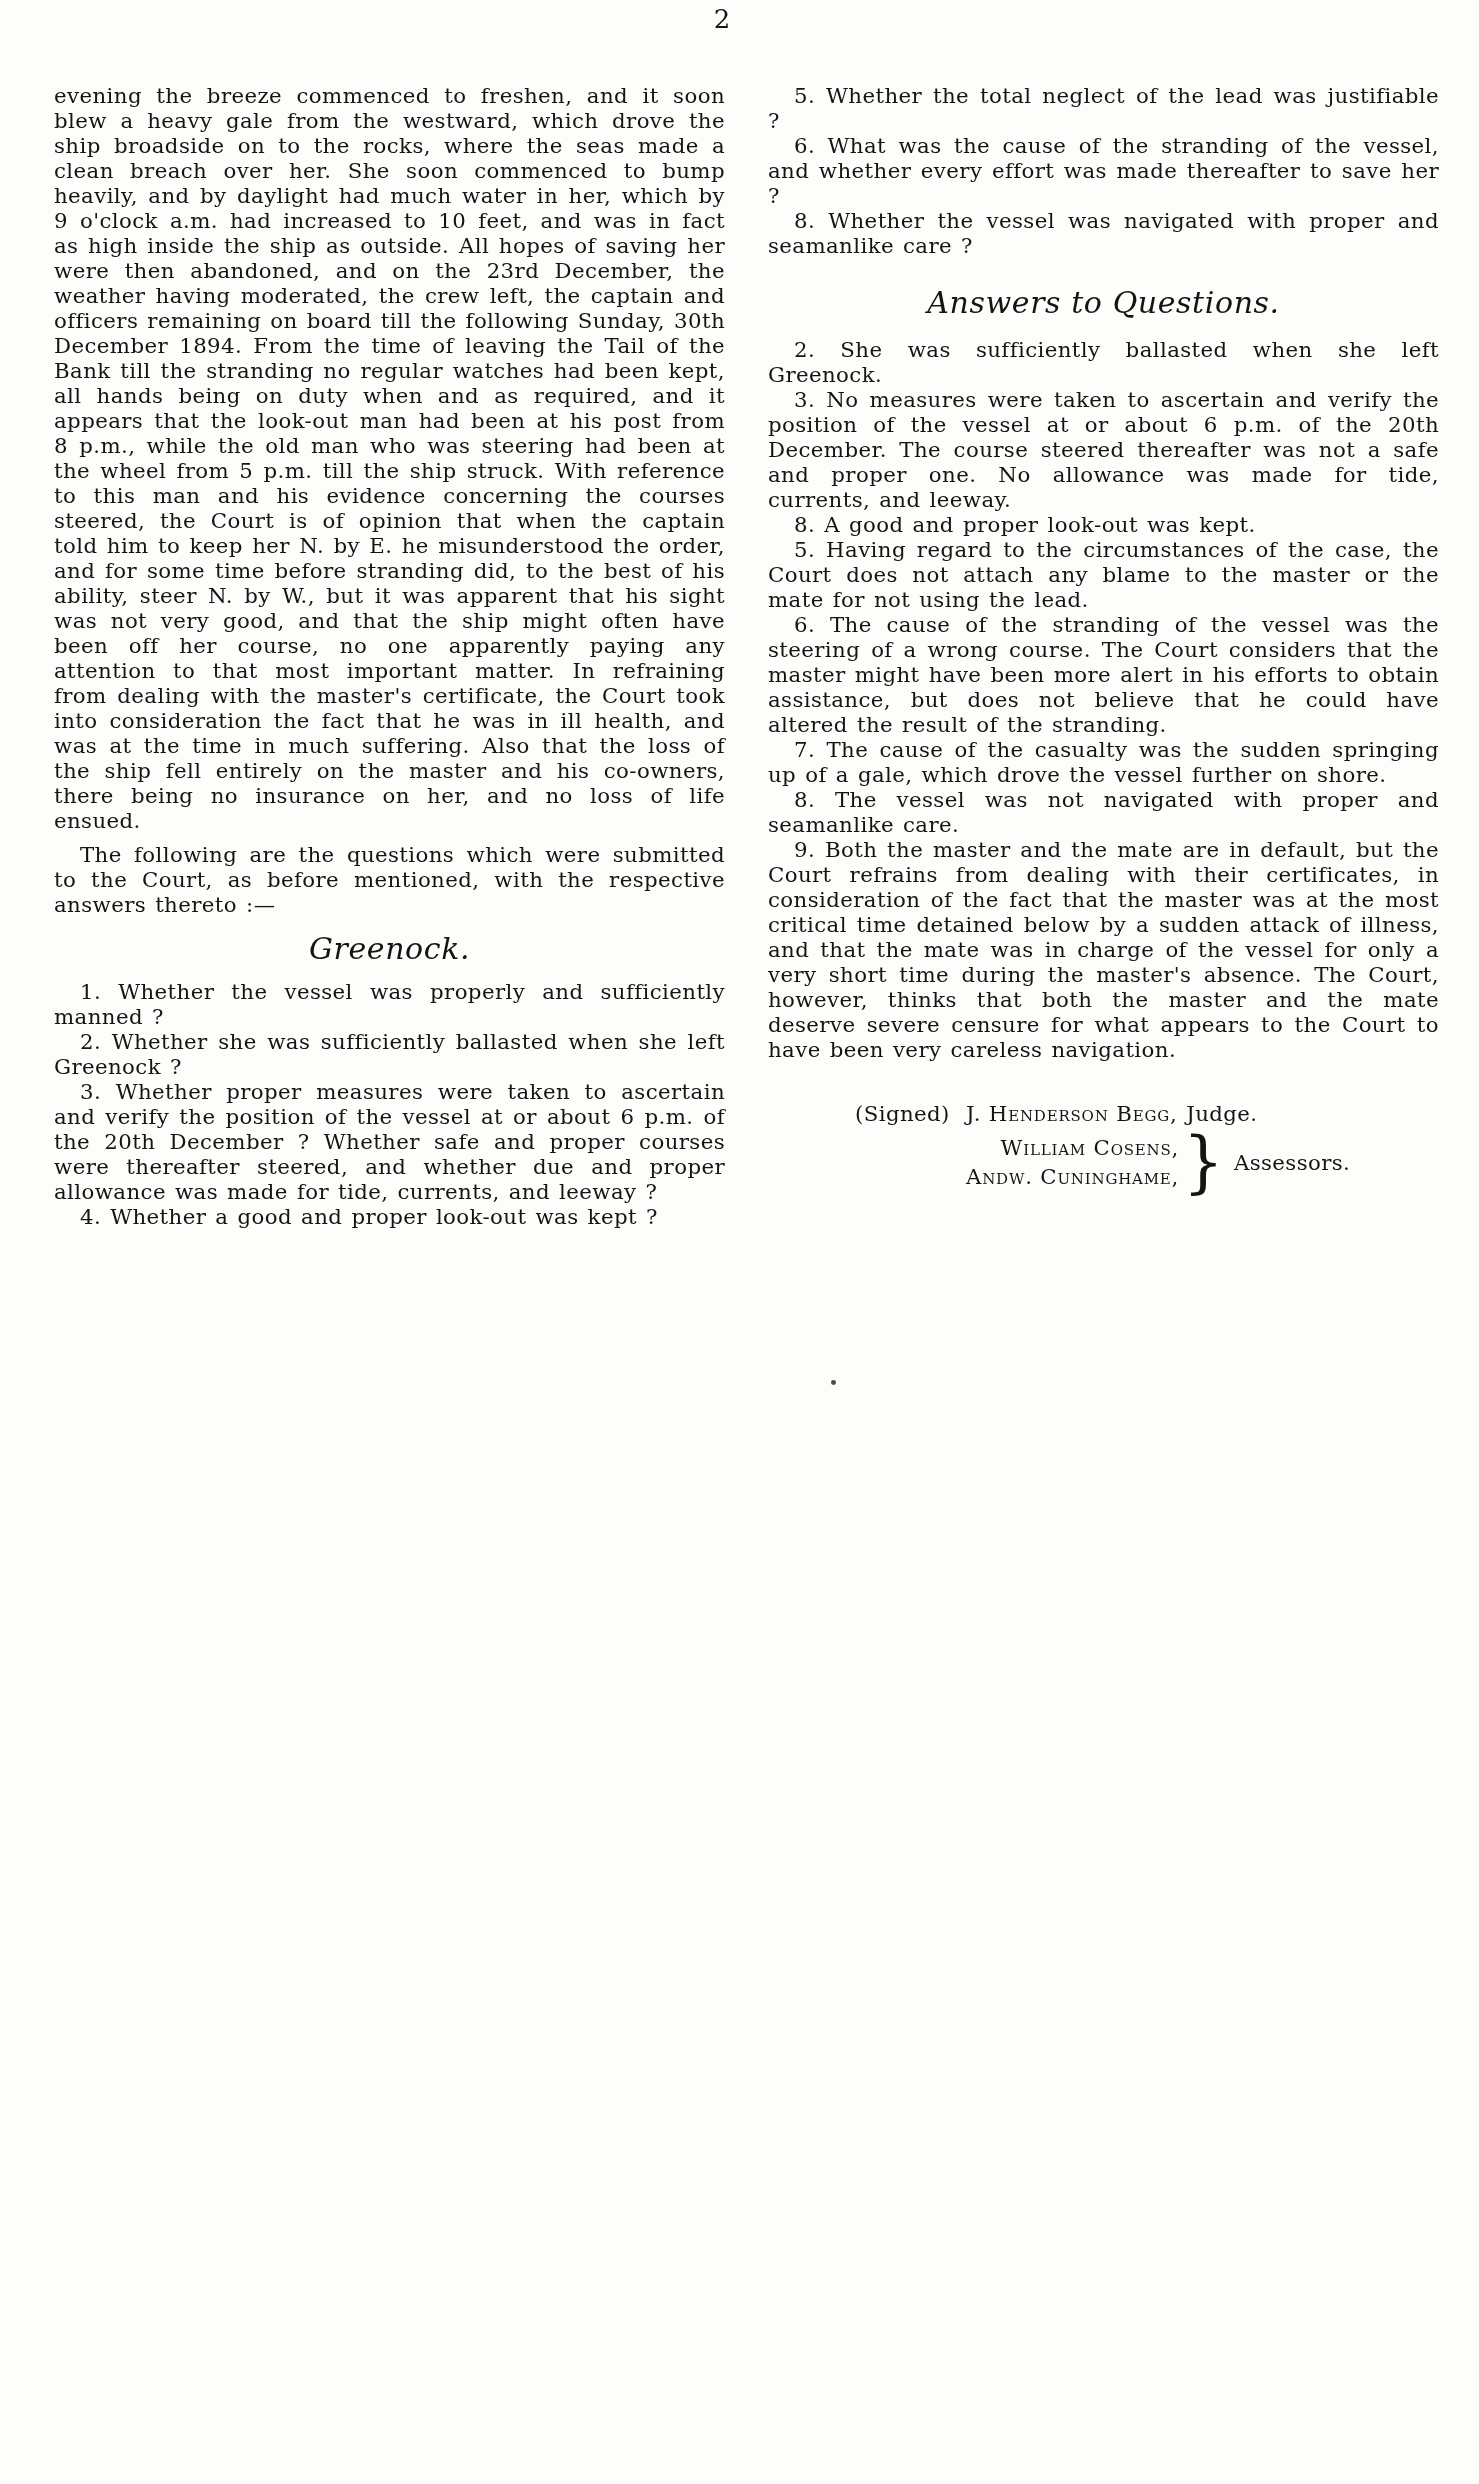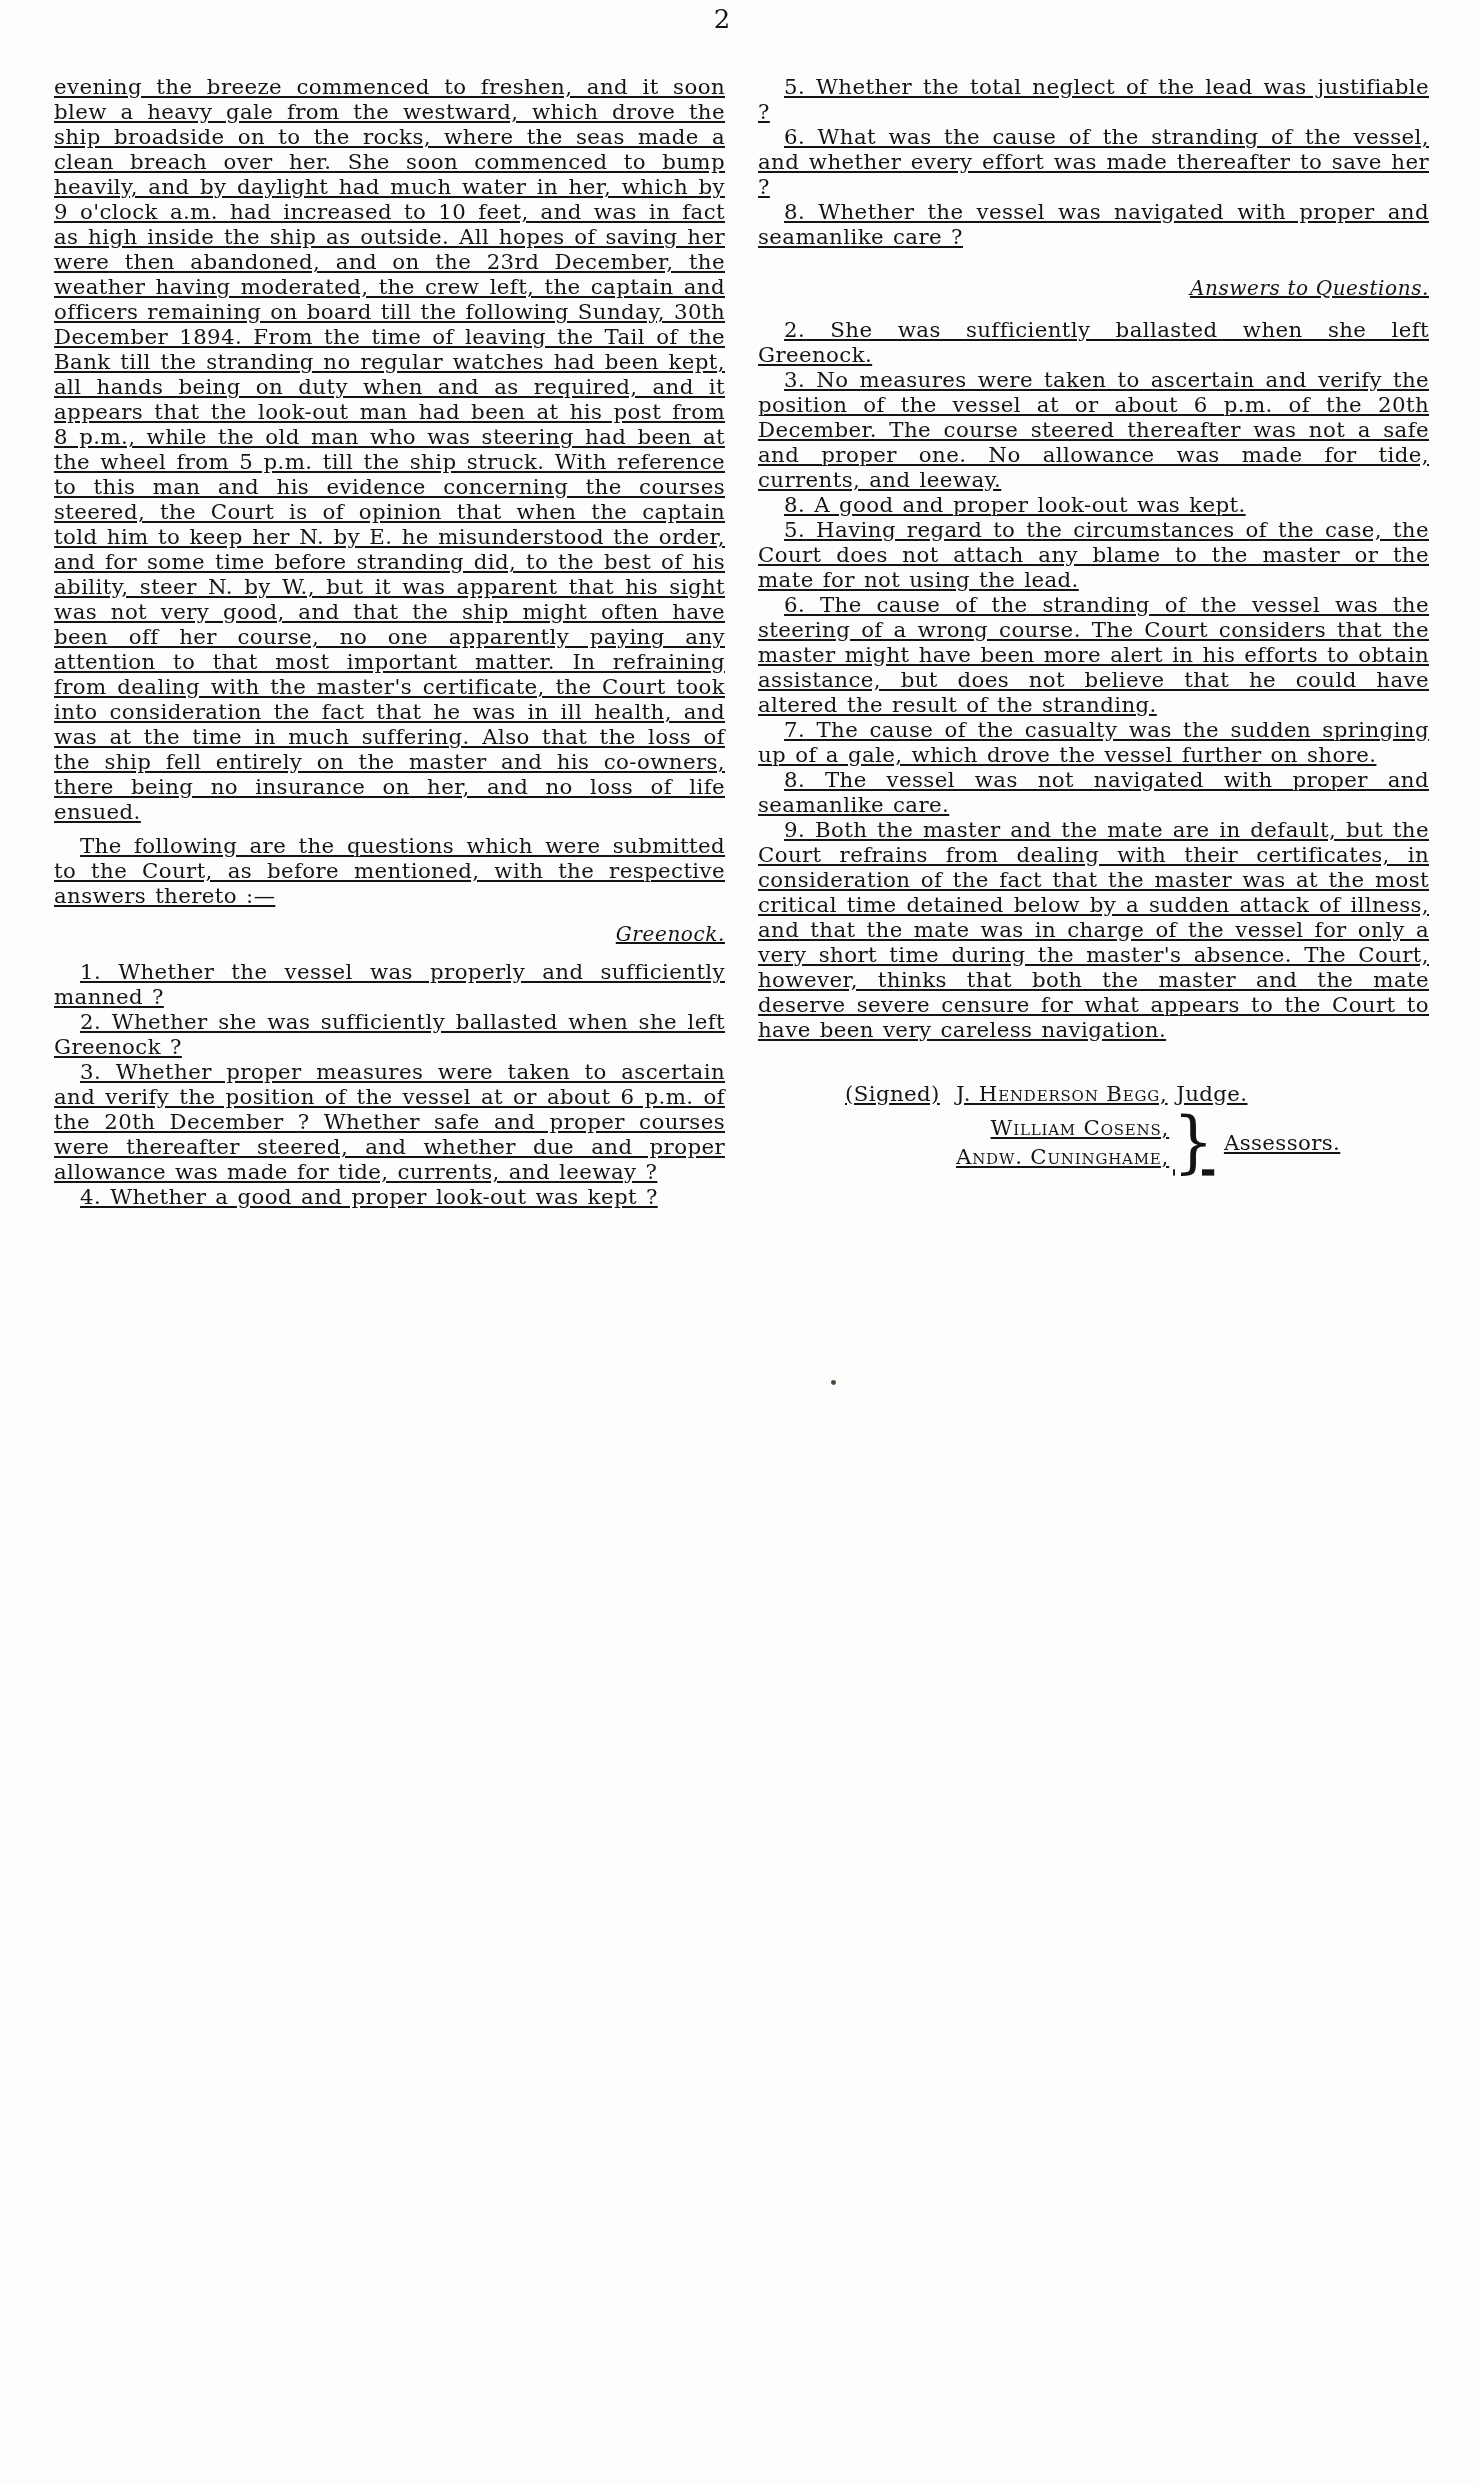--- a/index.html
+++ b/index.html
@@ -16,42 +16,41 @@
   }
   .page-number {
     position: absolute;
     top: 3.9px; left: 0;
     width: 1444px;
     text-align: center;
     font-size: 26px;
   }
   .columns {
     position: absolute;
-    top: 74px; left: 54px;
+    top: 83px; left: 54px;
     display: flex;
-    gap: 33px;
-    text-decoration: underline;
+    gap: 43px;
   }
   .col { width: 671px; }
   .col p {
     margin: 0;
     text-align: justify;
     font-size: 21.3px;
     line-height: 25px;
     letter-spacing: 0.4px;
     word-spacing: 1.9px;
   }
   p.indent { text-indent: 26px; }
   p.para2 { margin-top: 8.7px; }
   .section-heading {
     margin: 14.6px 0 12.6px 0;
-    text-align: right;
+    text-align: center;
     font-style: italic;
     font-weight: normal;
-    font-size: 20px;
+    font-size: 30px;
     letter-spacing: 0.6px;
   }
   .answers-heading { margin-top: 27px; margin-bottom: 16.5px; }
   .sig-block {
     margin-top: 39px;
     font-size: 21.3px;
     letter-spacing: 0.4px;
   }
   .sig-row { display: flex; align-items: baseline; }
   .judge-row { margin-left: 87px; }

